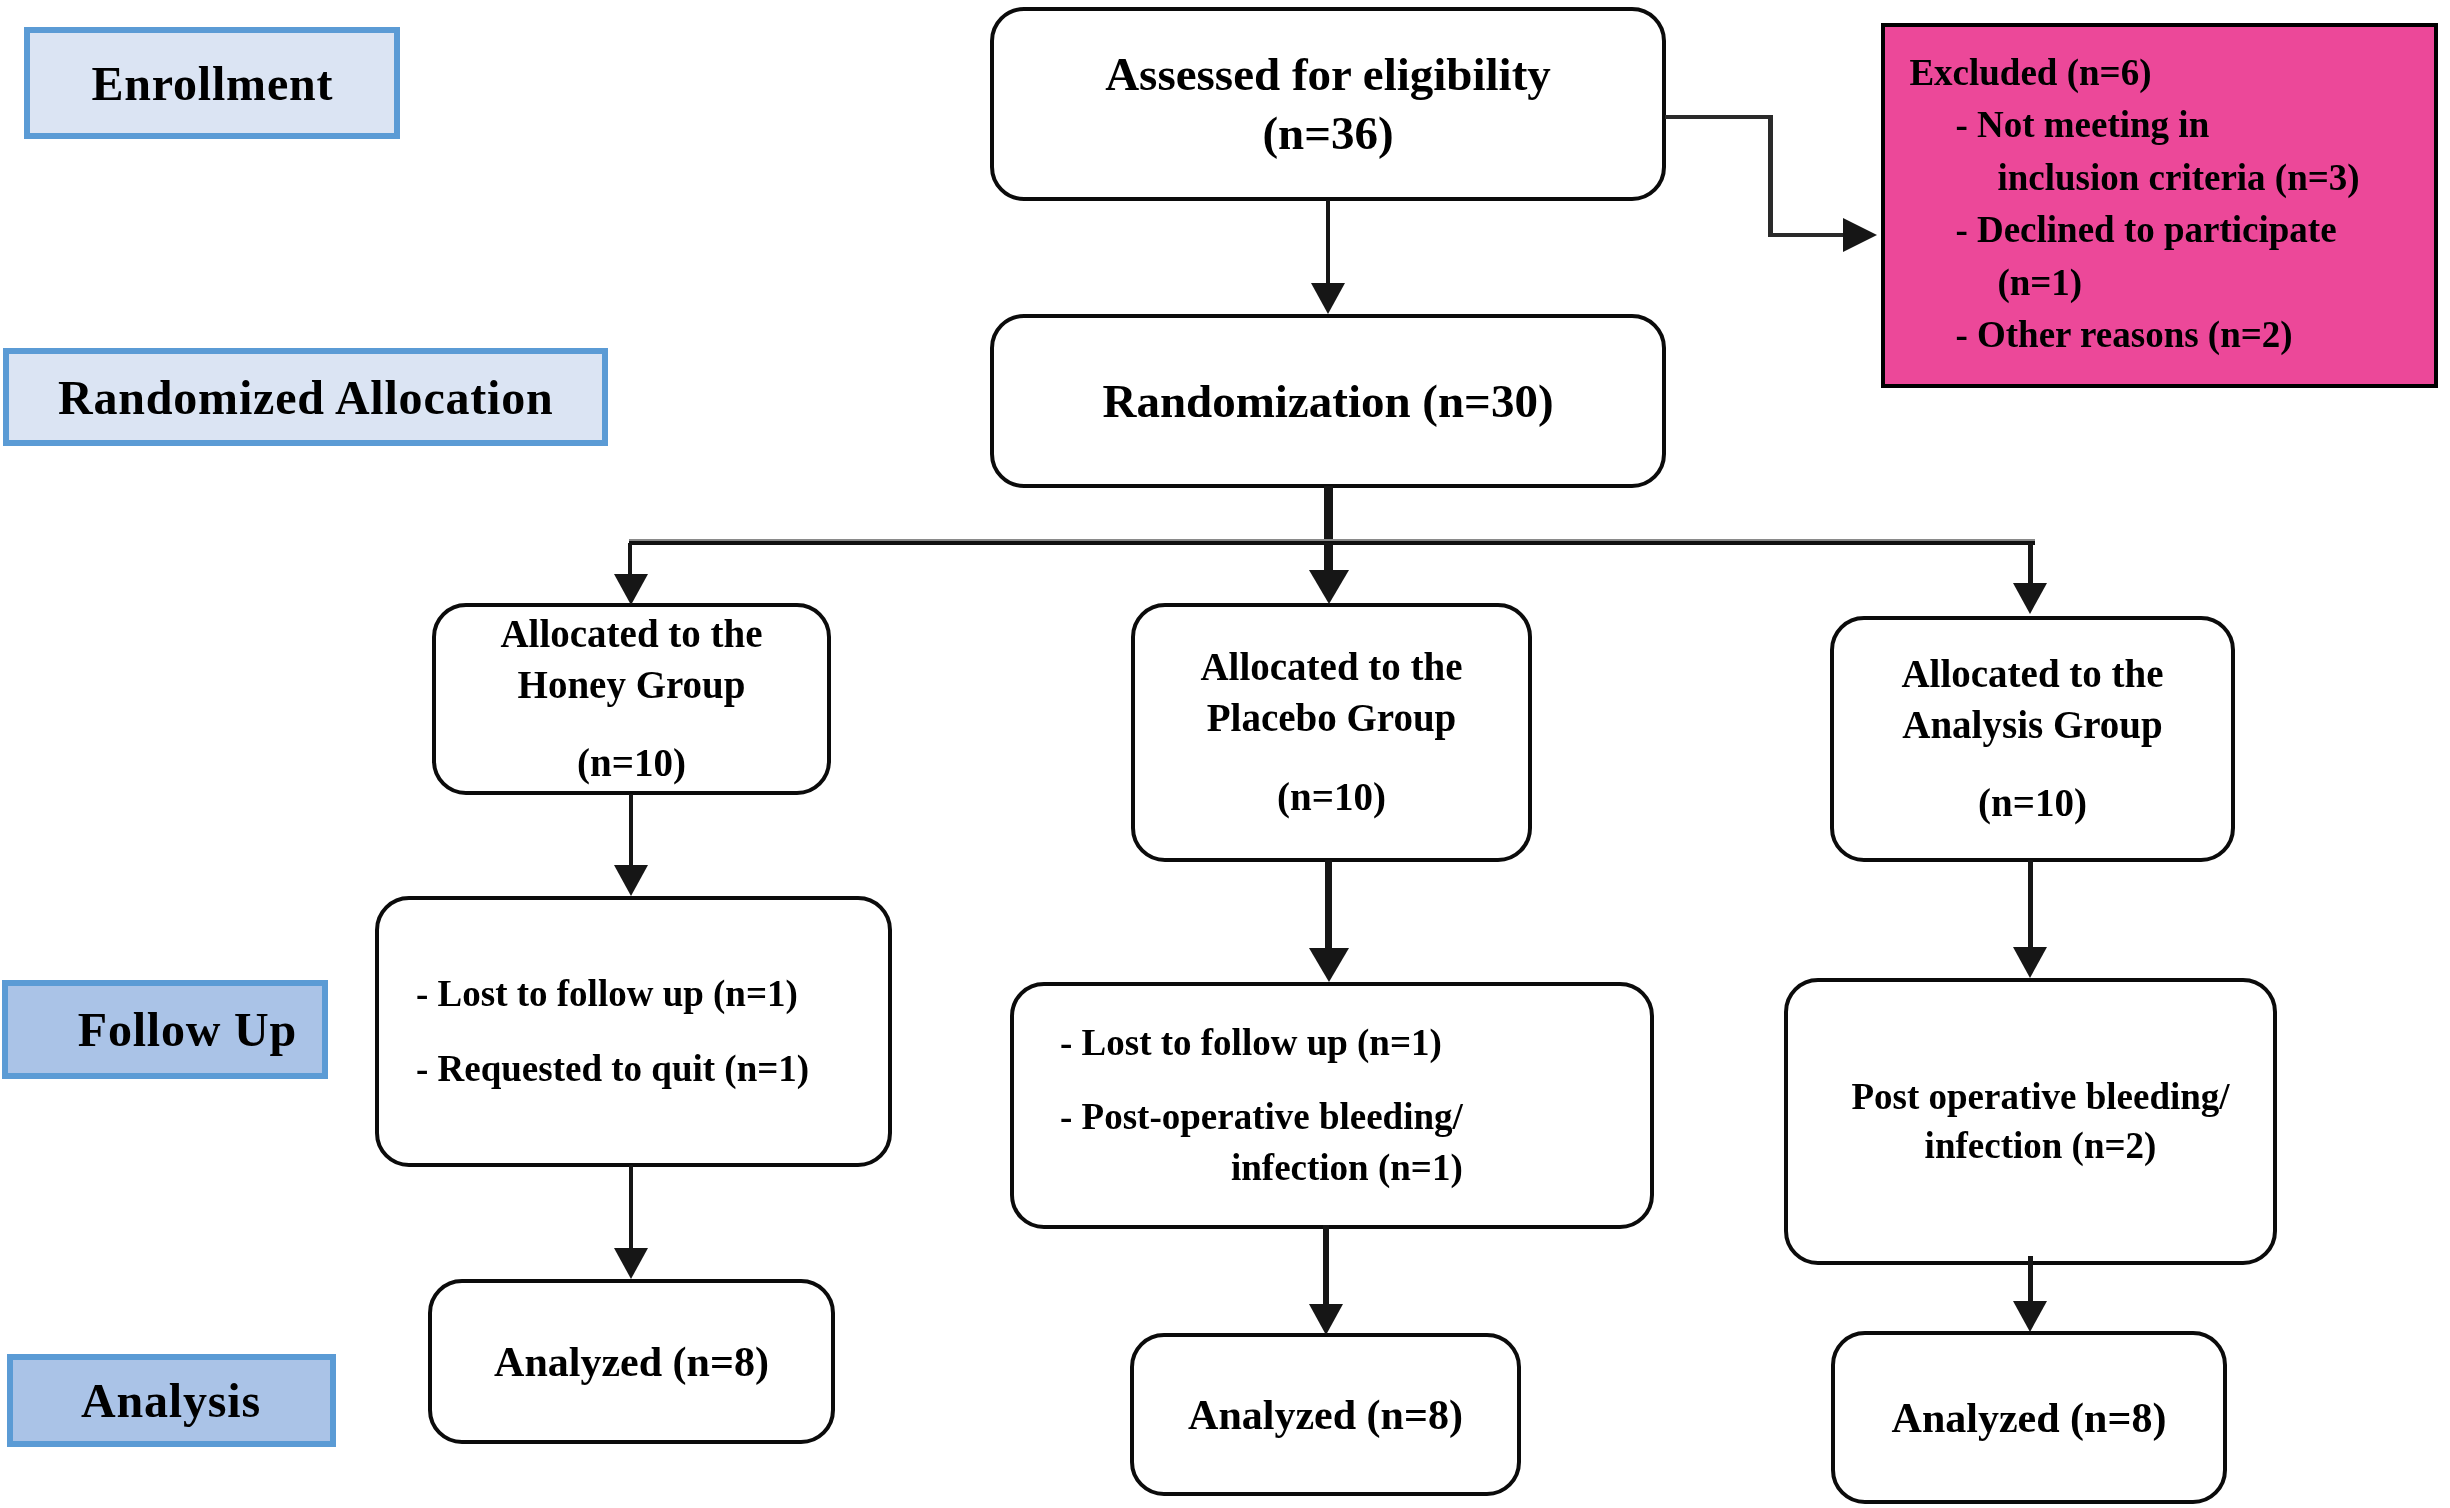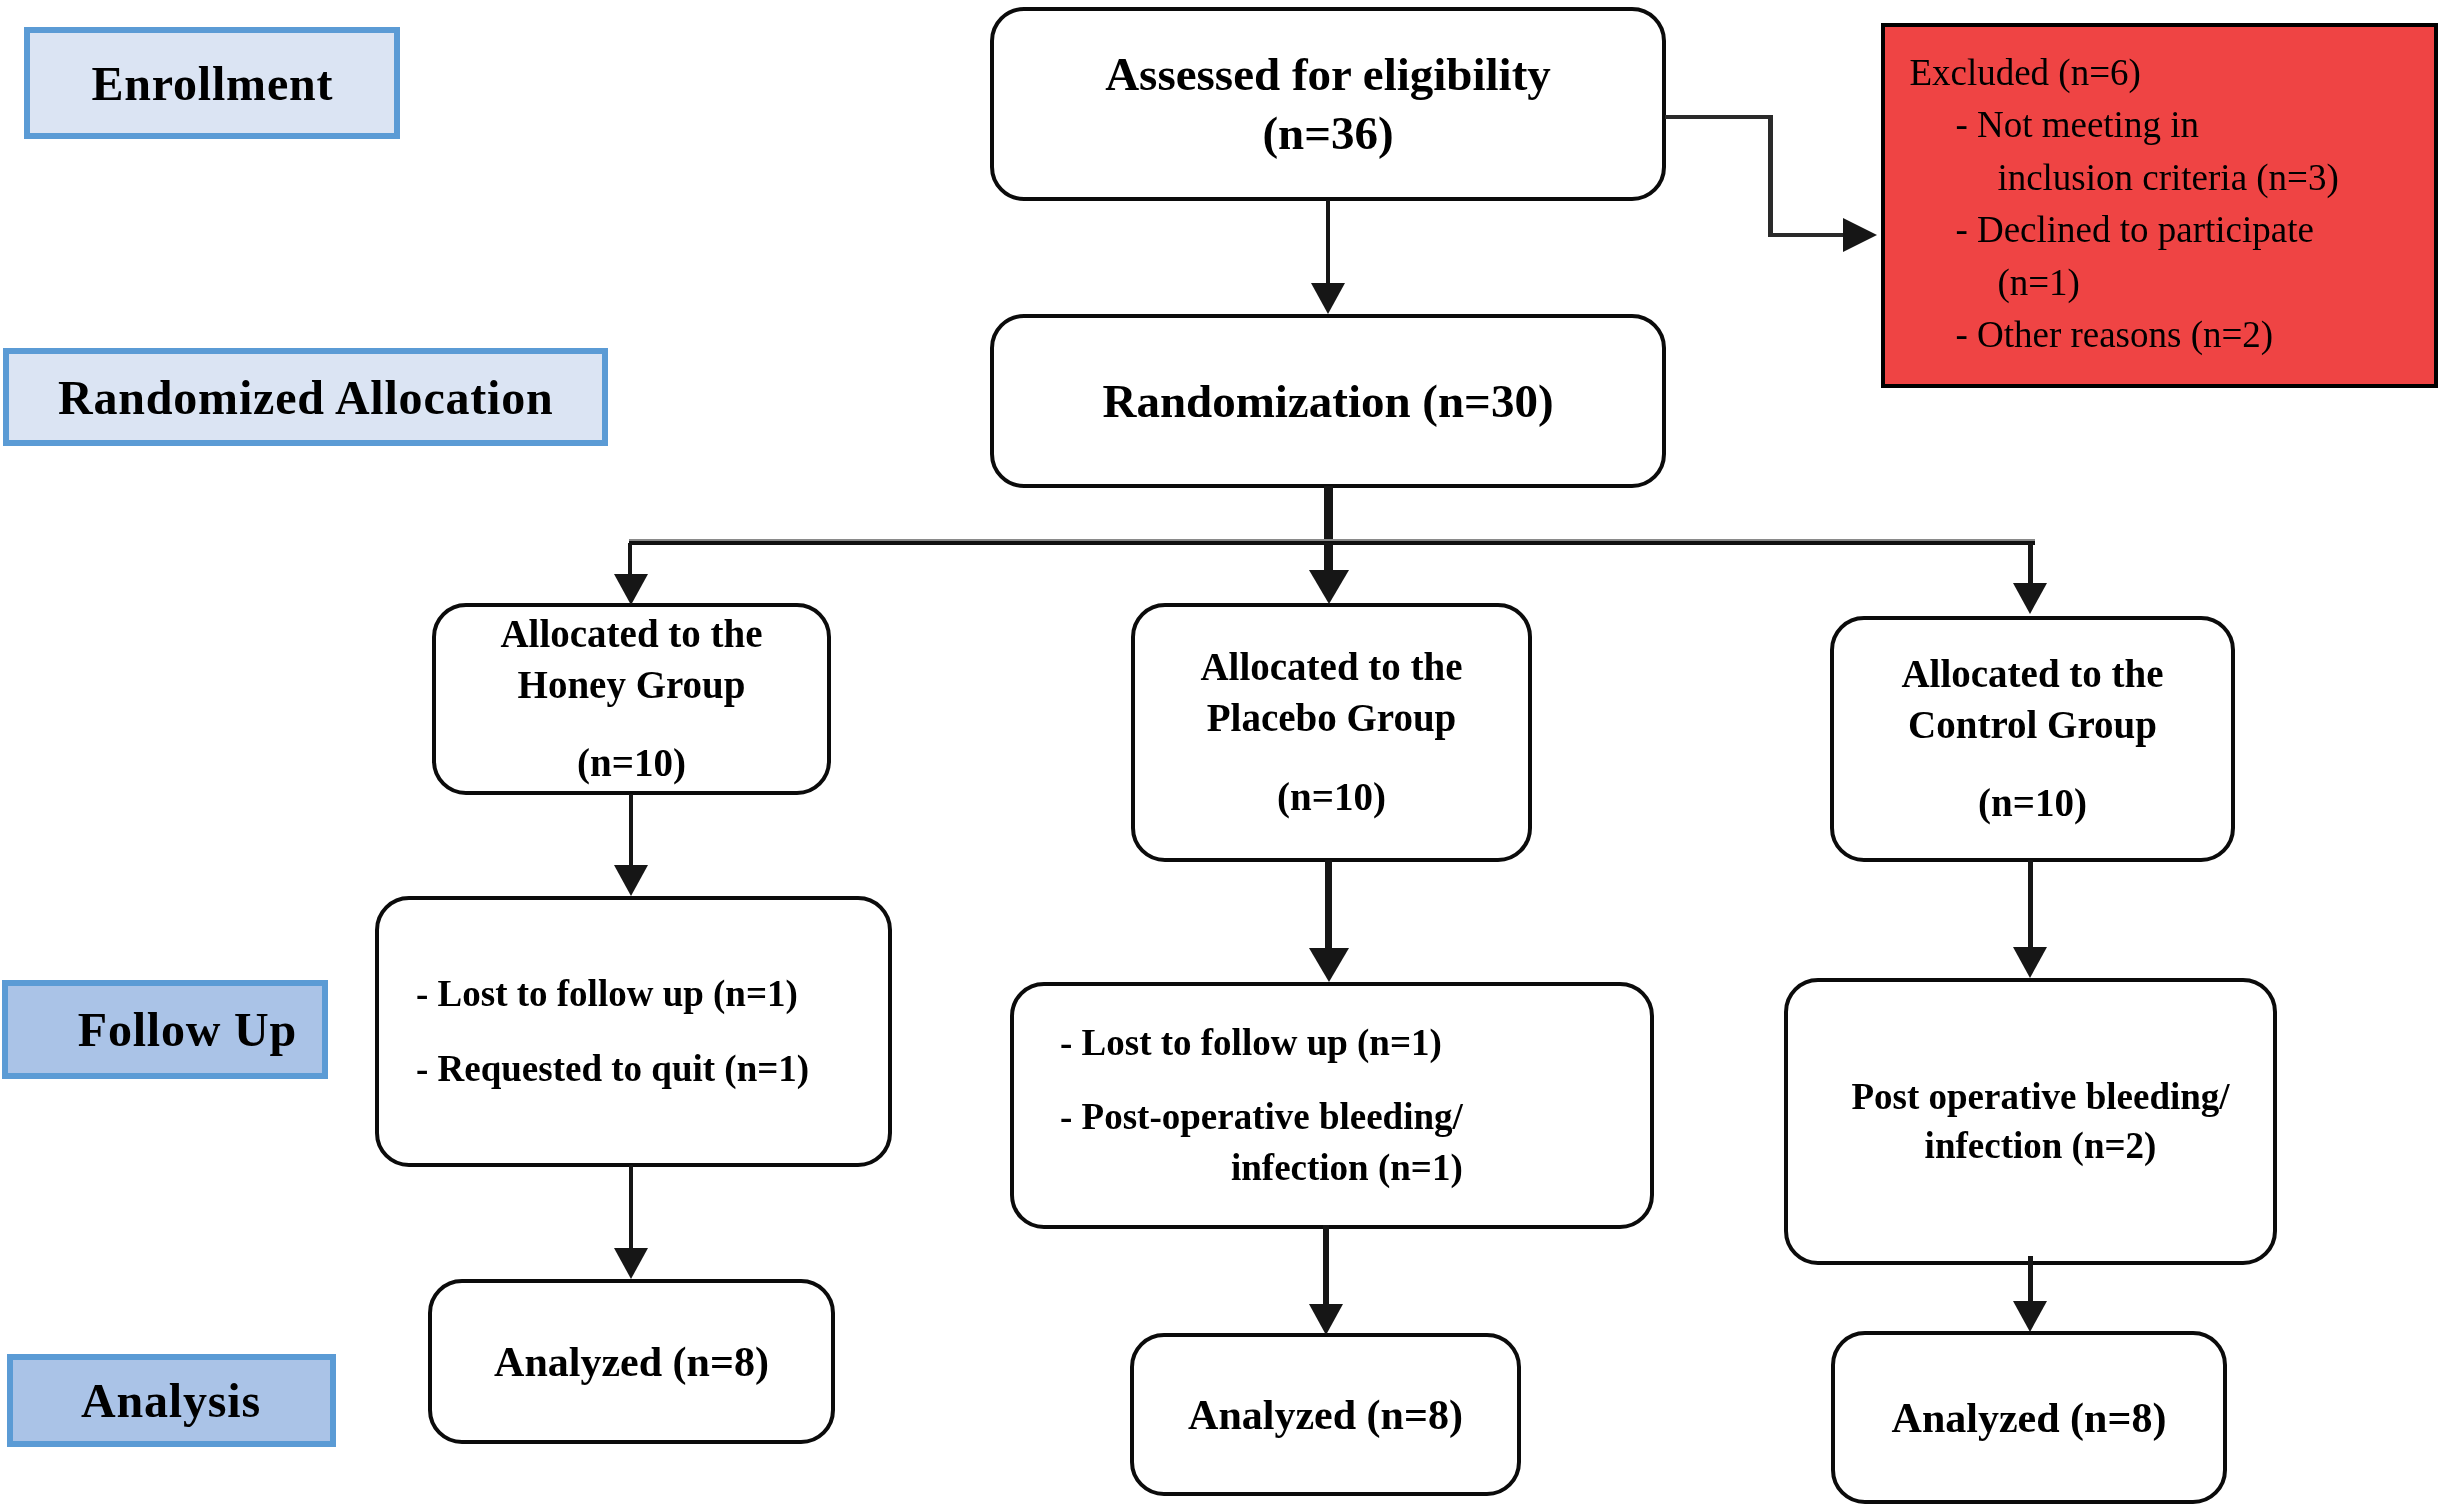--- a/index.html
+++ b/index.html
@@ -25,22 +25,22 @@
   .big-text{font-size:47px;line-height:1.25;}
   .mid-text{font-size:39px;line-height:1.3;}
   .fu-text{font-size:37px;line-height:1.3;}
   .an-text{font-size:42px;}
   .gap-top{margin-top:28px;}
   .fu-list{align-items:flex-start;text-align:left;padding-left:37px;padding-right:16.3px;}
   .fu-list .ln{margin:13px 0;}
   .centered-sub{align-self:center;text-align:right;}
   
   .excluded-box{
-    position:absolute;background:#ef4444;border:4.9px solid #000;box-sizing:border-box;
-    padding:19.6px 23px 16.3px 24.4px;font-size:37px;font-weight:400;line-height:1.42;
+    position:absolute;background:#ec4899;border:4.9px solid #000;box-sizing:border-box;
+    padding:19.6px 23px 16.3px 24.4px;font-size:37px;font-weight:700;line-height:1.42;
   }
   .excluded-box .ex-title{display:block;}
   .excluded-box .ex-line{display:block;padding-left:46px;}
   .excluded-box .ex-line.cont{padding-left:88px;}
   
   .stem{position:absolute;background:#161616;}
   .stem-gray{background:#2a2a2a;}
   .branch{
     position:absolute;height:5.7px;
     background:linear-gradient(to bottom,#8a8a8a 0 2.4px,#111 2.4px 100%);
@@ -102,21 +102,21 @@
     <span class="ln">Honey Group</span>
     <span class="ln gap-top">(n=10)</span>
   </div>
   <div class="flow-box mid-text" style="left:1131px;top:603px;width:401px;height:259px;">
     <span class="ln">Allocated to the</span>
     <span class="ln">Placebo Group</span>
     <span class="ln gap-top">(n=10)</span>
   </div>
   <div class="flow-box mid-text" style="left:1830px;top:616px;width:405px;height:246px;">
     <span class="ln">Allocated to the</span>
-    <span class="ln">Control Group</span>
+    <span class="ln">Analysis Group</span>
     <span class="ln gap-top">(n=10)</span>
   </div>
 
   <div class="flow-box fu-text fu-list" style="left:375px;top:896px;width:517px;height:271px;">
     <span class="ln">- Lost to follow up (n=1)</span>
     <span class="ln">- Requested to quit (n=1)</span>
   </div>
   <div class="flow-box fu-text fu-list" style="left:1010px;top:982px;width:644px;height:247px;padding-left:46px;">
     <span class="ln">- Lost to follow up (n=1)</span>
     <span class="ln" style="margin-bottom:0;font-family:Liberation Serif, serif;">- Post-operative bleeding/</span>

